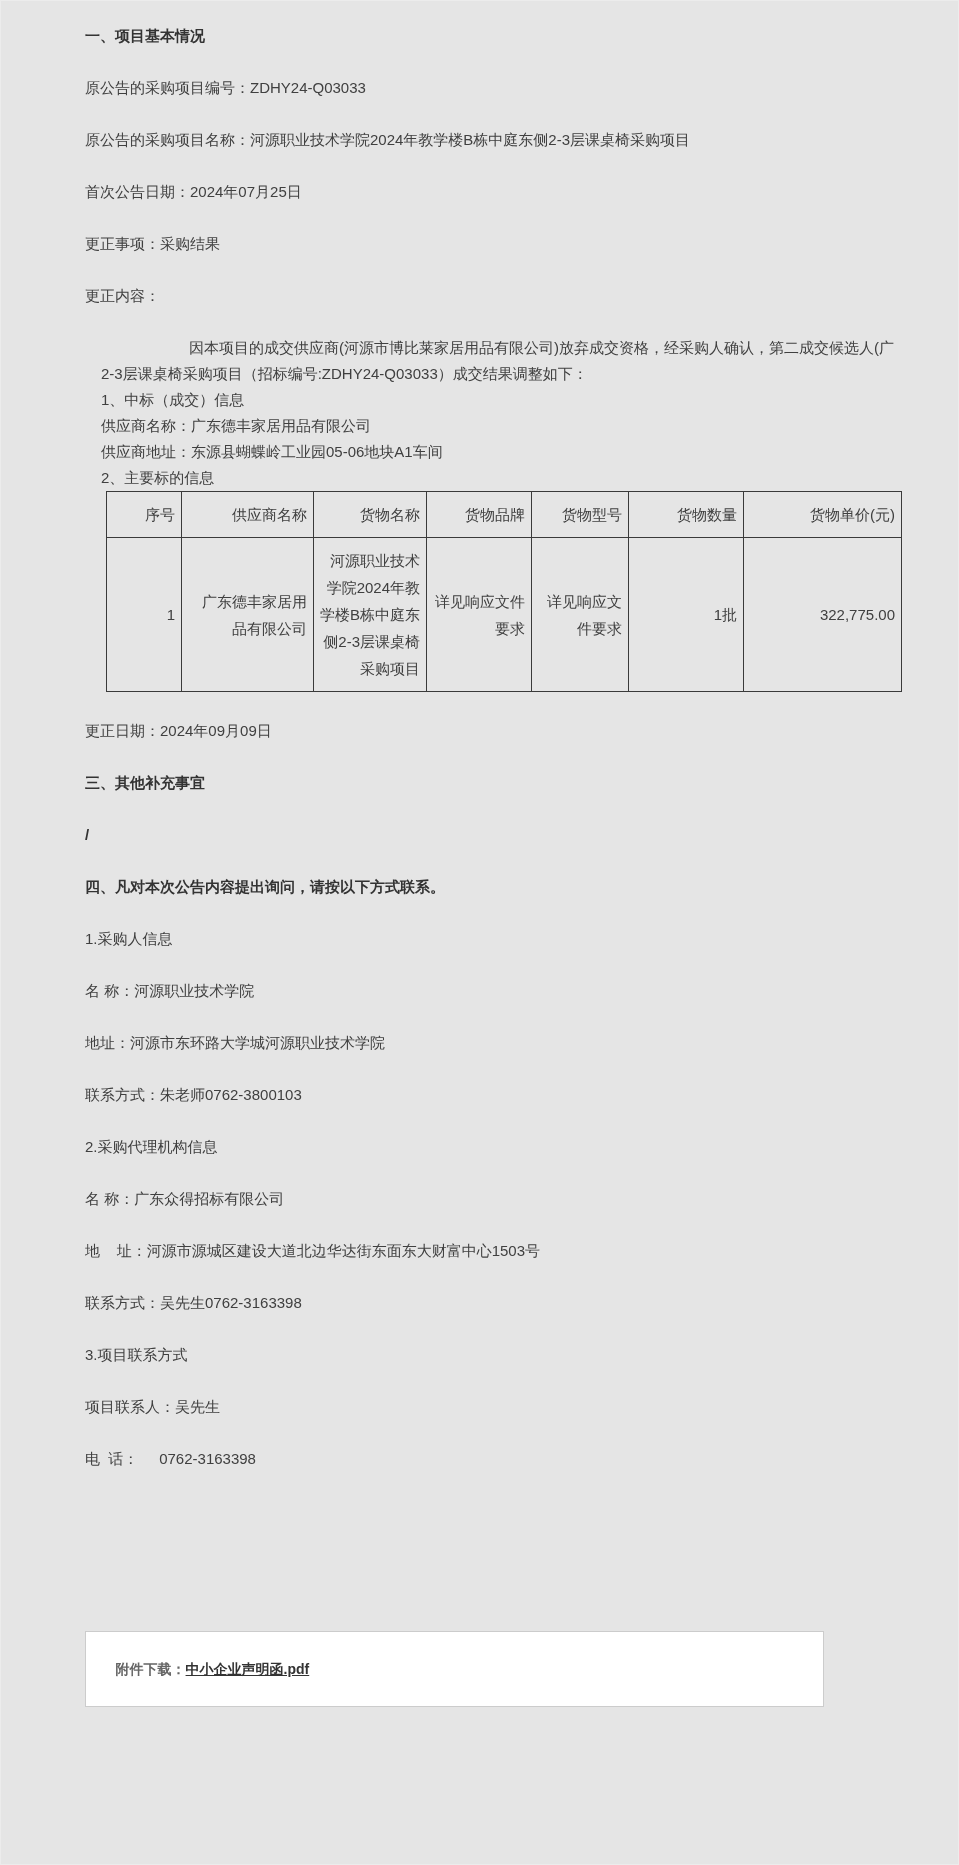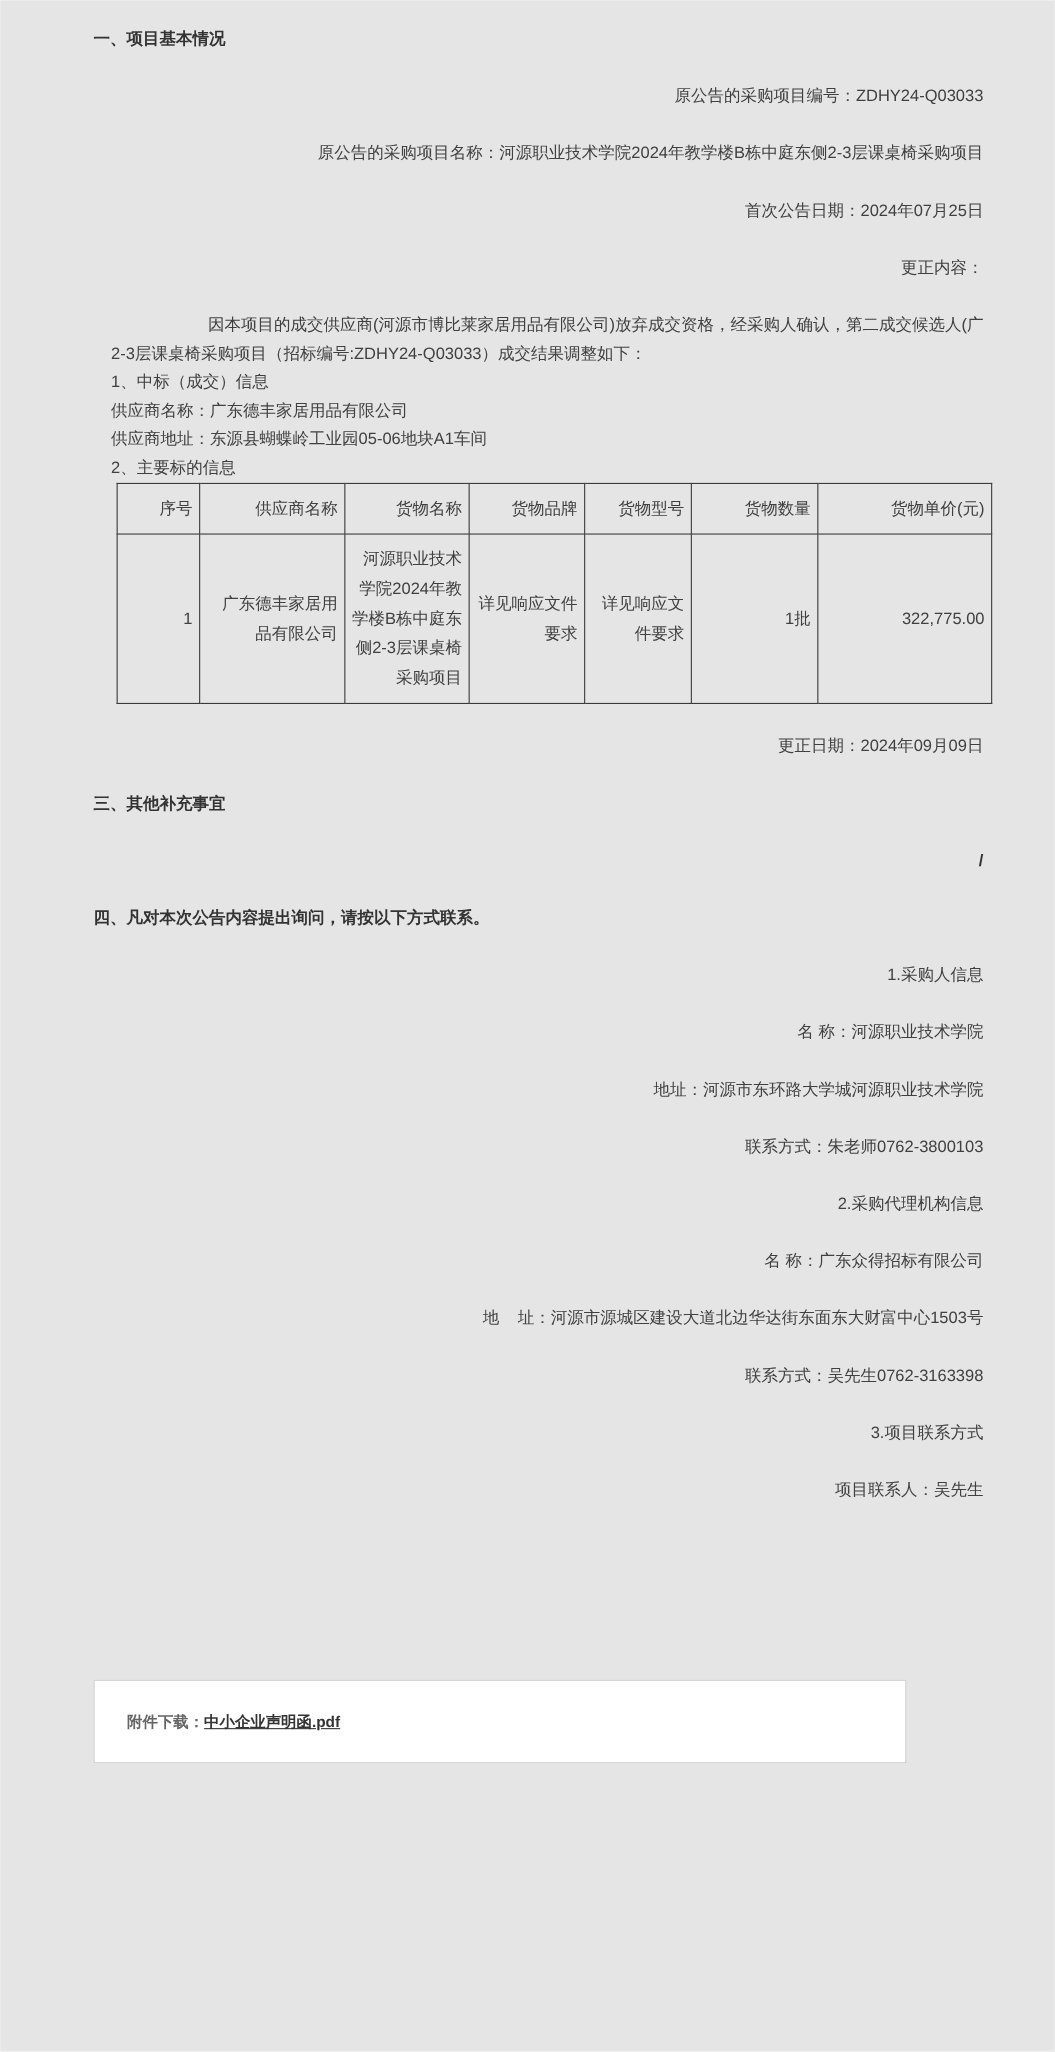--- a/index.html
+++ b/index.html
@@ -19,21 +19,20 @@
     font-weight:700;
     color:#333333;
     margin:0 0 26px 0;
     line-height:26px;
     white-space:pre-wrap;
   }
   p.line {
     margin:0 0 26px 0;
     line-height:26px;
     white-space:pre-wrap;
-    text-align:right;
   }
   p.line.bold { font-weight:700; color:#333; }
   .content-block { margin:0 0 26px 16px; }
   .content-block .cline {
     line-height:26px;
     white-space:pre-wrap;
   }
   .content-block .cline.indent { text-indent:20px;text-align:right; }
   table.goods {
     border-collapse:collapse;
@@ -75,20 +74,21 @@
 </head>
 <body>
 
 <div class="page">
 
   <h2 class="sec-heading">一、项目基本情况</h2>
   <p class="line">原公告的采购项目编号：ZDHY24-Q03033</p>
   <p class="line">原公告的采购项目名称：河源职业技术学院2024年教学楼B栋中庭东侧2-3层课桌椅采购项目</p>
   <p class="line">首次公告日期：2024年07月25日</p>
 
+  <p class="line">更正事项：采购结果</p>
   <p class="line">更正内容：</p>
 
   <div class="content-block">
     <div class="cline indent">因本项目的成交供应商(河源市博比莱家居用品有限公司)放弃成交资格，经采购人确认，第二成交候选人(广</div>
     <div class="cline">2-3层课桌椅采购项目（招标编号:ZDHY24-Q03033）成交结果调整如下：</div>
     <div class="cline">1、中标（成交）信息</div>
     <div class="cline">供应商名称：广东德丰家居用品有限公司</div>
     <div class="cline">供应商地址：东源县蝴蝶岭工业园05-06地块A1车间</div>
     <div class="cline">2、主要标的信息</div>
 
@@ -139,18 +139,19 @@
   <p class="line">地址：河源市东环路大学城河源职业技术学院</p>
   <p class="line">联系方式：朱老师0762-3800103</p>
 
   <p class="line">2.采购代理机构信息</p>
   <p class="line">名 称：广东众得招标有限公司</p>
   <p class="line">地    址：河源市源城区建设大道北边华达街东面东大财富中心1503号</p>
   <p class="line">联系方式：吴先生0762-3163398</p>
 
   <p class="line">3.项目联系方式</p>
   <p class="line">项目联系人：吴先生</p>
+  <p class="line">电  话：     0762-3163398</p>
 
   <div class="attachment-bar">
     <span class="att-label">附件下载：</span><a class="att-link">中小企业声明函.pdf</a>
   </div>
 
 </div>
 
 </body></html>

